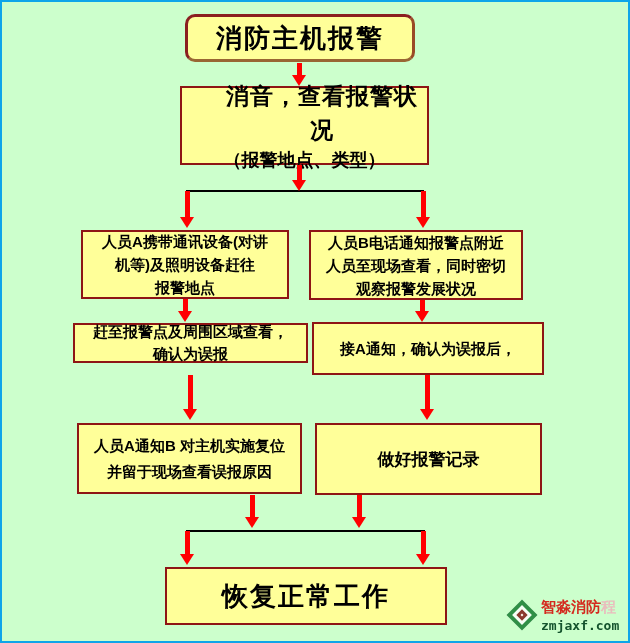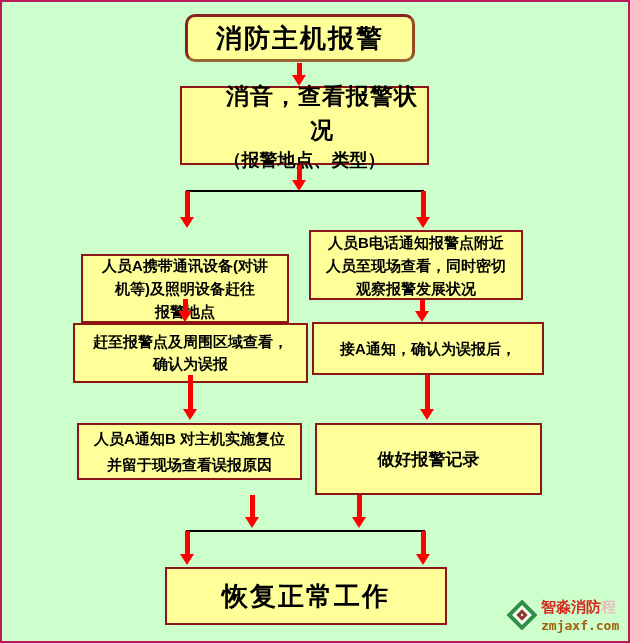--- a/index.html
+++ b/index.html
@@ -1,21 +1,21 @@
 <!DOCTYPE html>
 <html><head>
 <meta charset="utf-8">
 <style>
   html,body { margin:0; padding:0; background:#e9e9e9; }
   * { box-sizing:border-box; }
   .canvas {
     position:relative;
     width:630px; height:643px;
     background:#ccffcc;
-    border:2px solid #be185d;
+    border:2px solid #0ea5e9;
     overflow:hidden;
     font-family:"Liberation Sans","DejaVu Sans",sans-serif;
     color:#000;
   }
   .node {
     position:absolute;
     background:#ffff99;
     border:2px solid #8e1515;
     display:flex;
     flex-direction:column;
@@ -32,25 +32,25 @@
     border-radius:10px;
     border-width:3px;
     border-color:#8a2020;
     border-bottom-color:#996633;
     border-right-color:#9a4a26;
     font-size:26px; letter-spacing:2px;
   }
   #box-silence { left:178px; top:84px; width:249px; height:79px; }
   #box-silence .big { font-size:23px; line-height:34px; letter-spacing:1px;margin-left:35px; }
   #box-silence .small { font-size:18px; line-height:26px; }
-  #box-a-dispatch { left:79px;  top:228px; width:208px; height:69px; font-size:15px;margin-top:24px; }
+  #box-a-dispatch { left:79px;  top:228px; width:208px; height:69px; font-size:15px; }
   #box-b-notify   { left:307px; top:228px; width:214px; height:70px; font-size:15px; }
-  #box-a-verify   { left:71px;  top:321px; width:235px; height:60px; font-size:15px; line-height:22px; }
+  #box-a-verify   { left:71px;  top:321px; width:235px; height:40px; font-size:15px; line-height:22px; }
   #box-b-reset    { left:310px; top:320px; width:232px; height:53px; font-size:15px; line-height:22px;gap:22px; }
-  #box-a-reset2   { left:75px;  top:421px; width:225px; height:57px; font-size:15px; line-height:26px; }
+  #box-a-reset2   { left:75px;  top:421px; width:225px; height:71px; font-size:15px; line-height:26px; }
   #box-record     { left:313px; top:421px; width:227px; height:72px; font-size:17px; }
   #box-resume     { left:163px; top:565px; width:282px; height:58px; font-size:26px; letter-spacing:2px; }
 
   .hline { position:absolute; height:2px; background:#000; }
   #conn-top    { left:184px; top:188px; width:238px; }
   #conn-bottom { left:184px; top:528px; width:239px; }
 
   .varrow {
     position:absolute; width:14px;
     display:flex; flex-direction:column; align-items:center;
@@ -70,21 +70,21 @@
   }
   .wm-logo-inner {
     position:absolute; left:3px; top:3px; width:8px; height:8px;
     border:3px solid #8b3a2e; background:#fffdf5;
   }
   .wm-text { position:absolute; left:36px; top:3px; width:88px; }
   .wm-brand { font-size:15px; font-weight:bold; color:#d42a1e; white-space:nowrap; }
   .wm-brand .faint { color:#e9bdbd; }
   .wm-domain {
     font-family:"DejaVu Sans Mono","Liberation Mono",monospace;
-    font-size:13px; font-weight:bold; color:#a16207; margin-top:1px;
+    font-size:13px; font-weight:bold; color:#14532d; margin-top:1px;
   }
 </style>
 </head>
 <body>
 
 <div class="canvas">
 
   <div class="node" id="box-title">
     <span class="ln">消防主机报警</span>
   </div>

